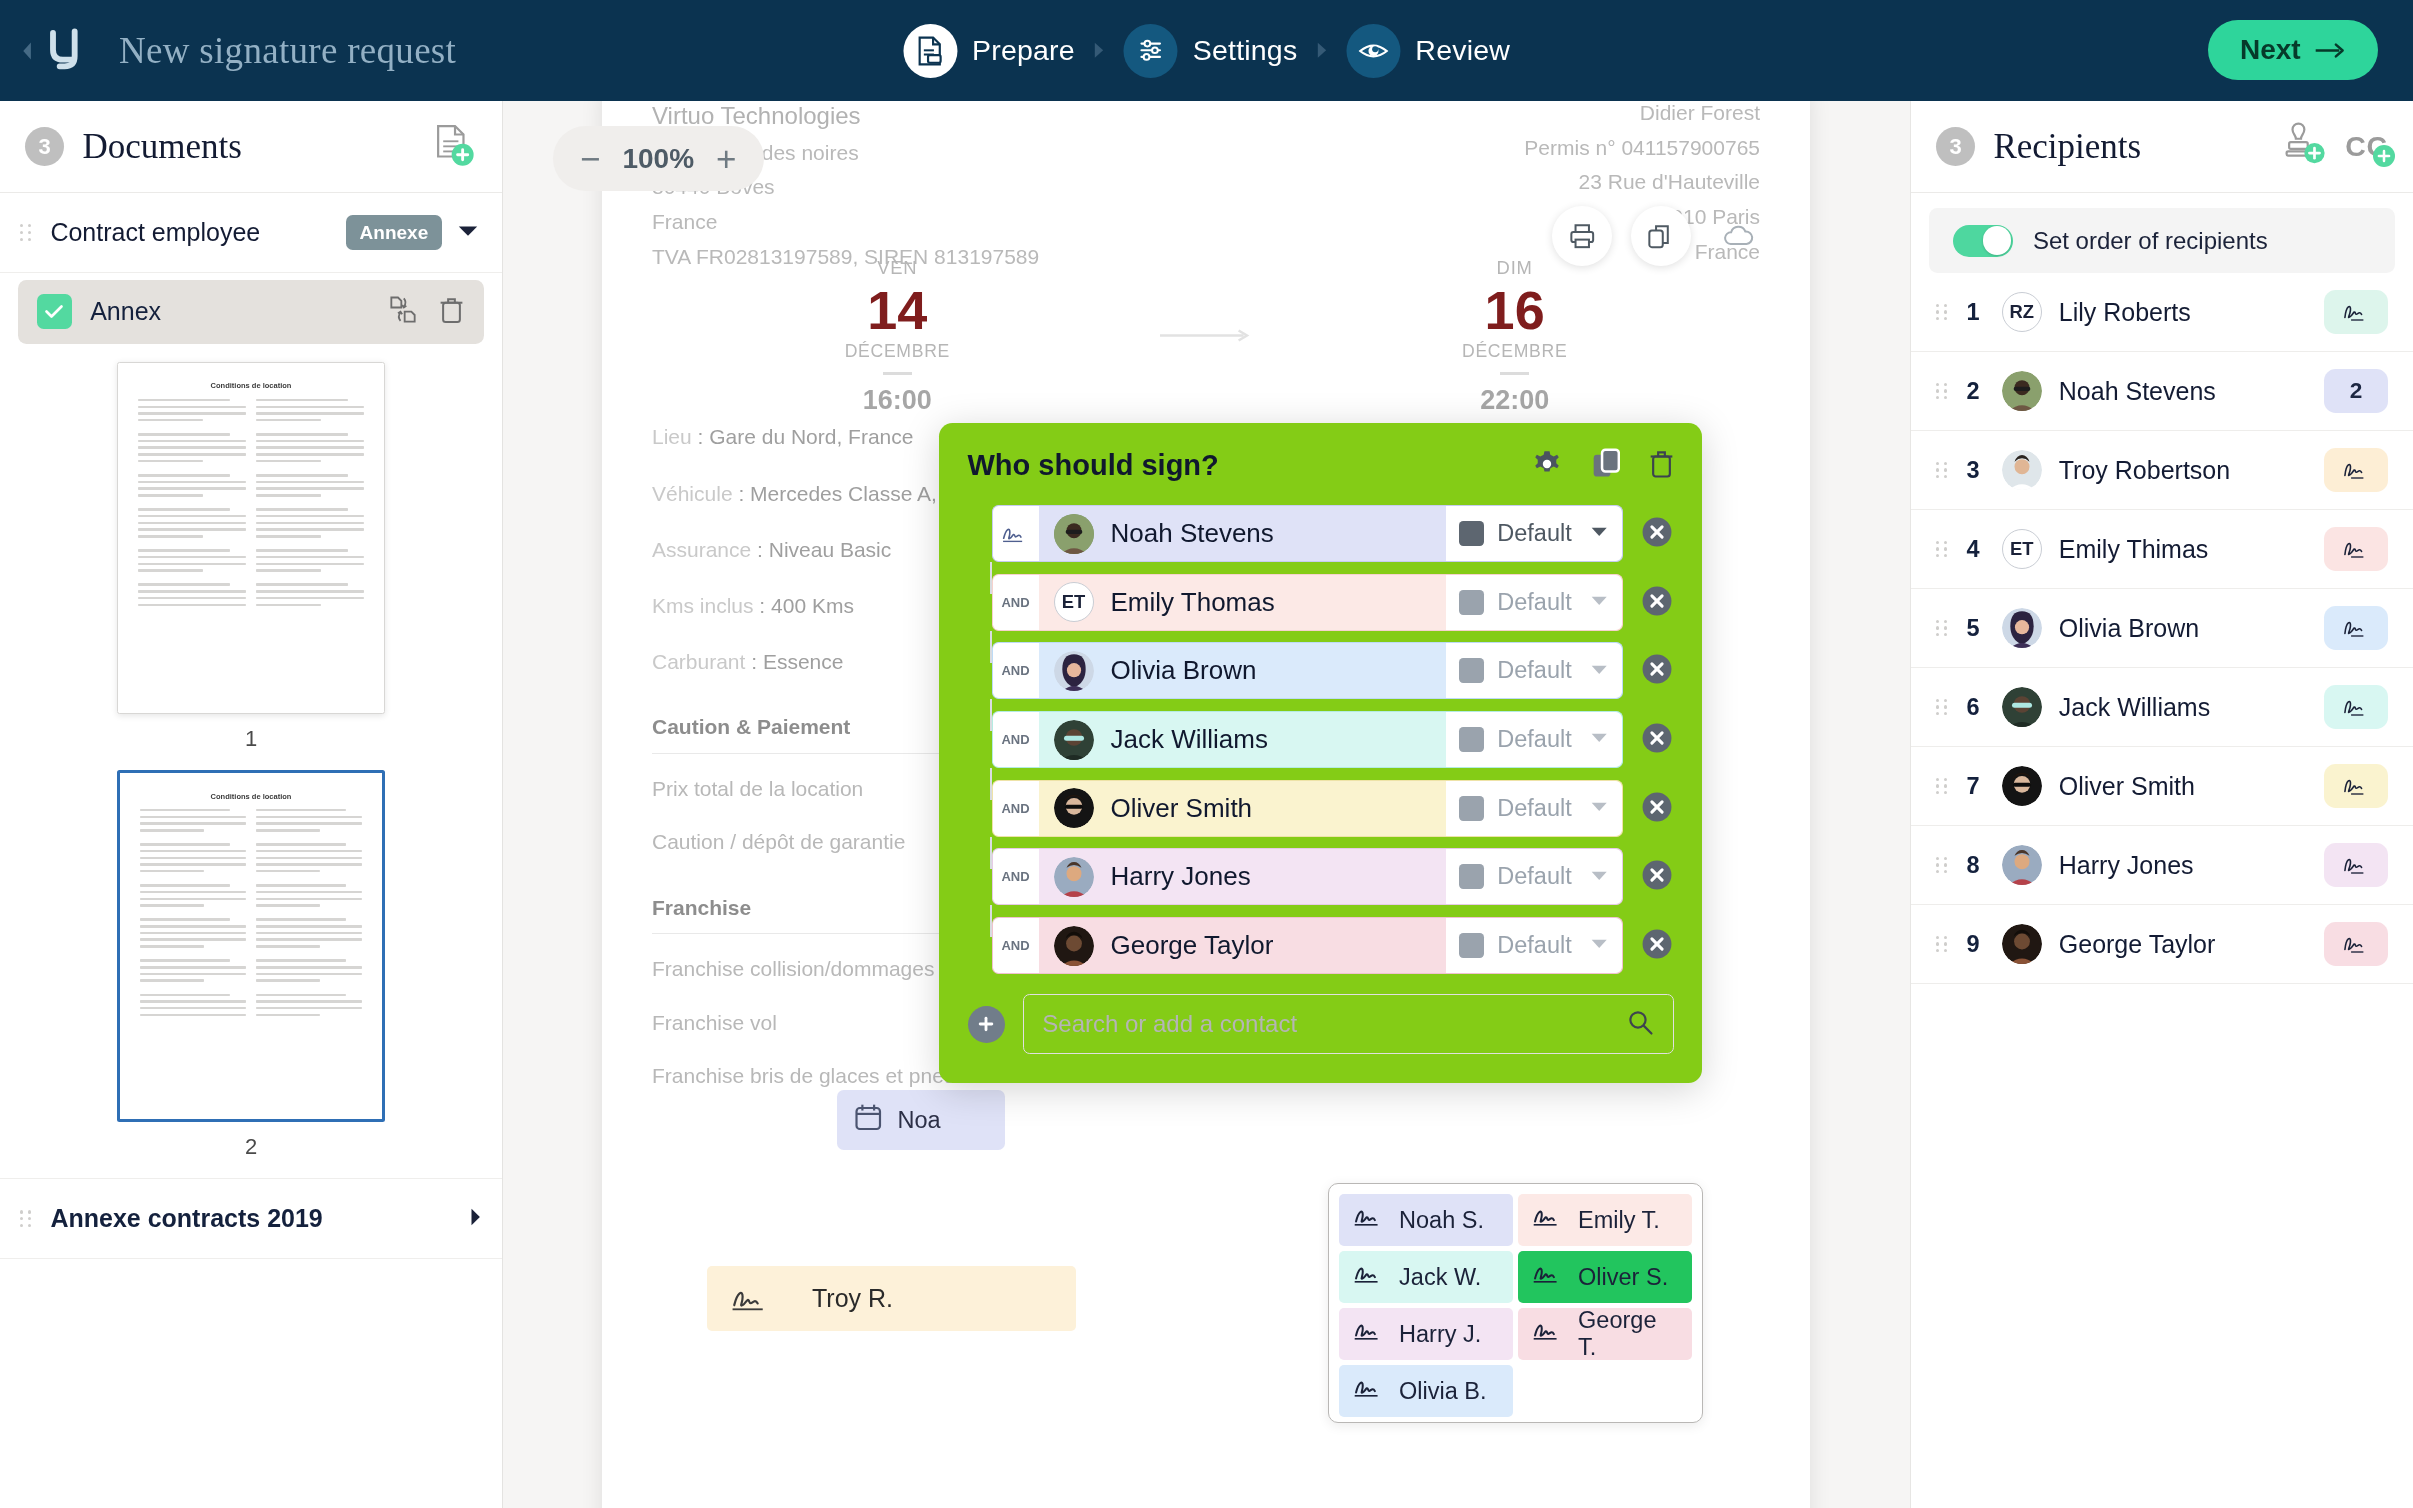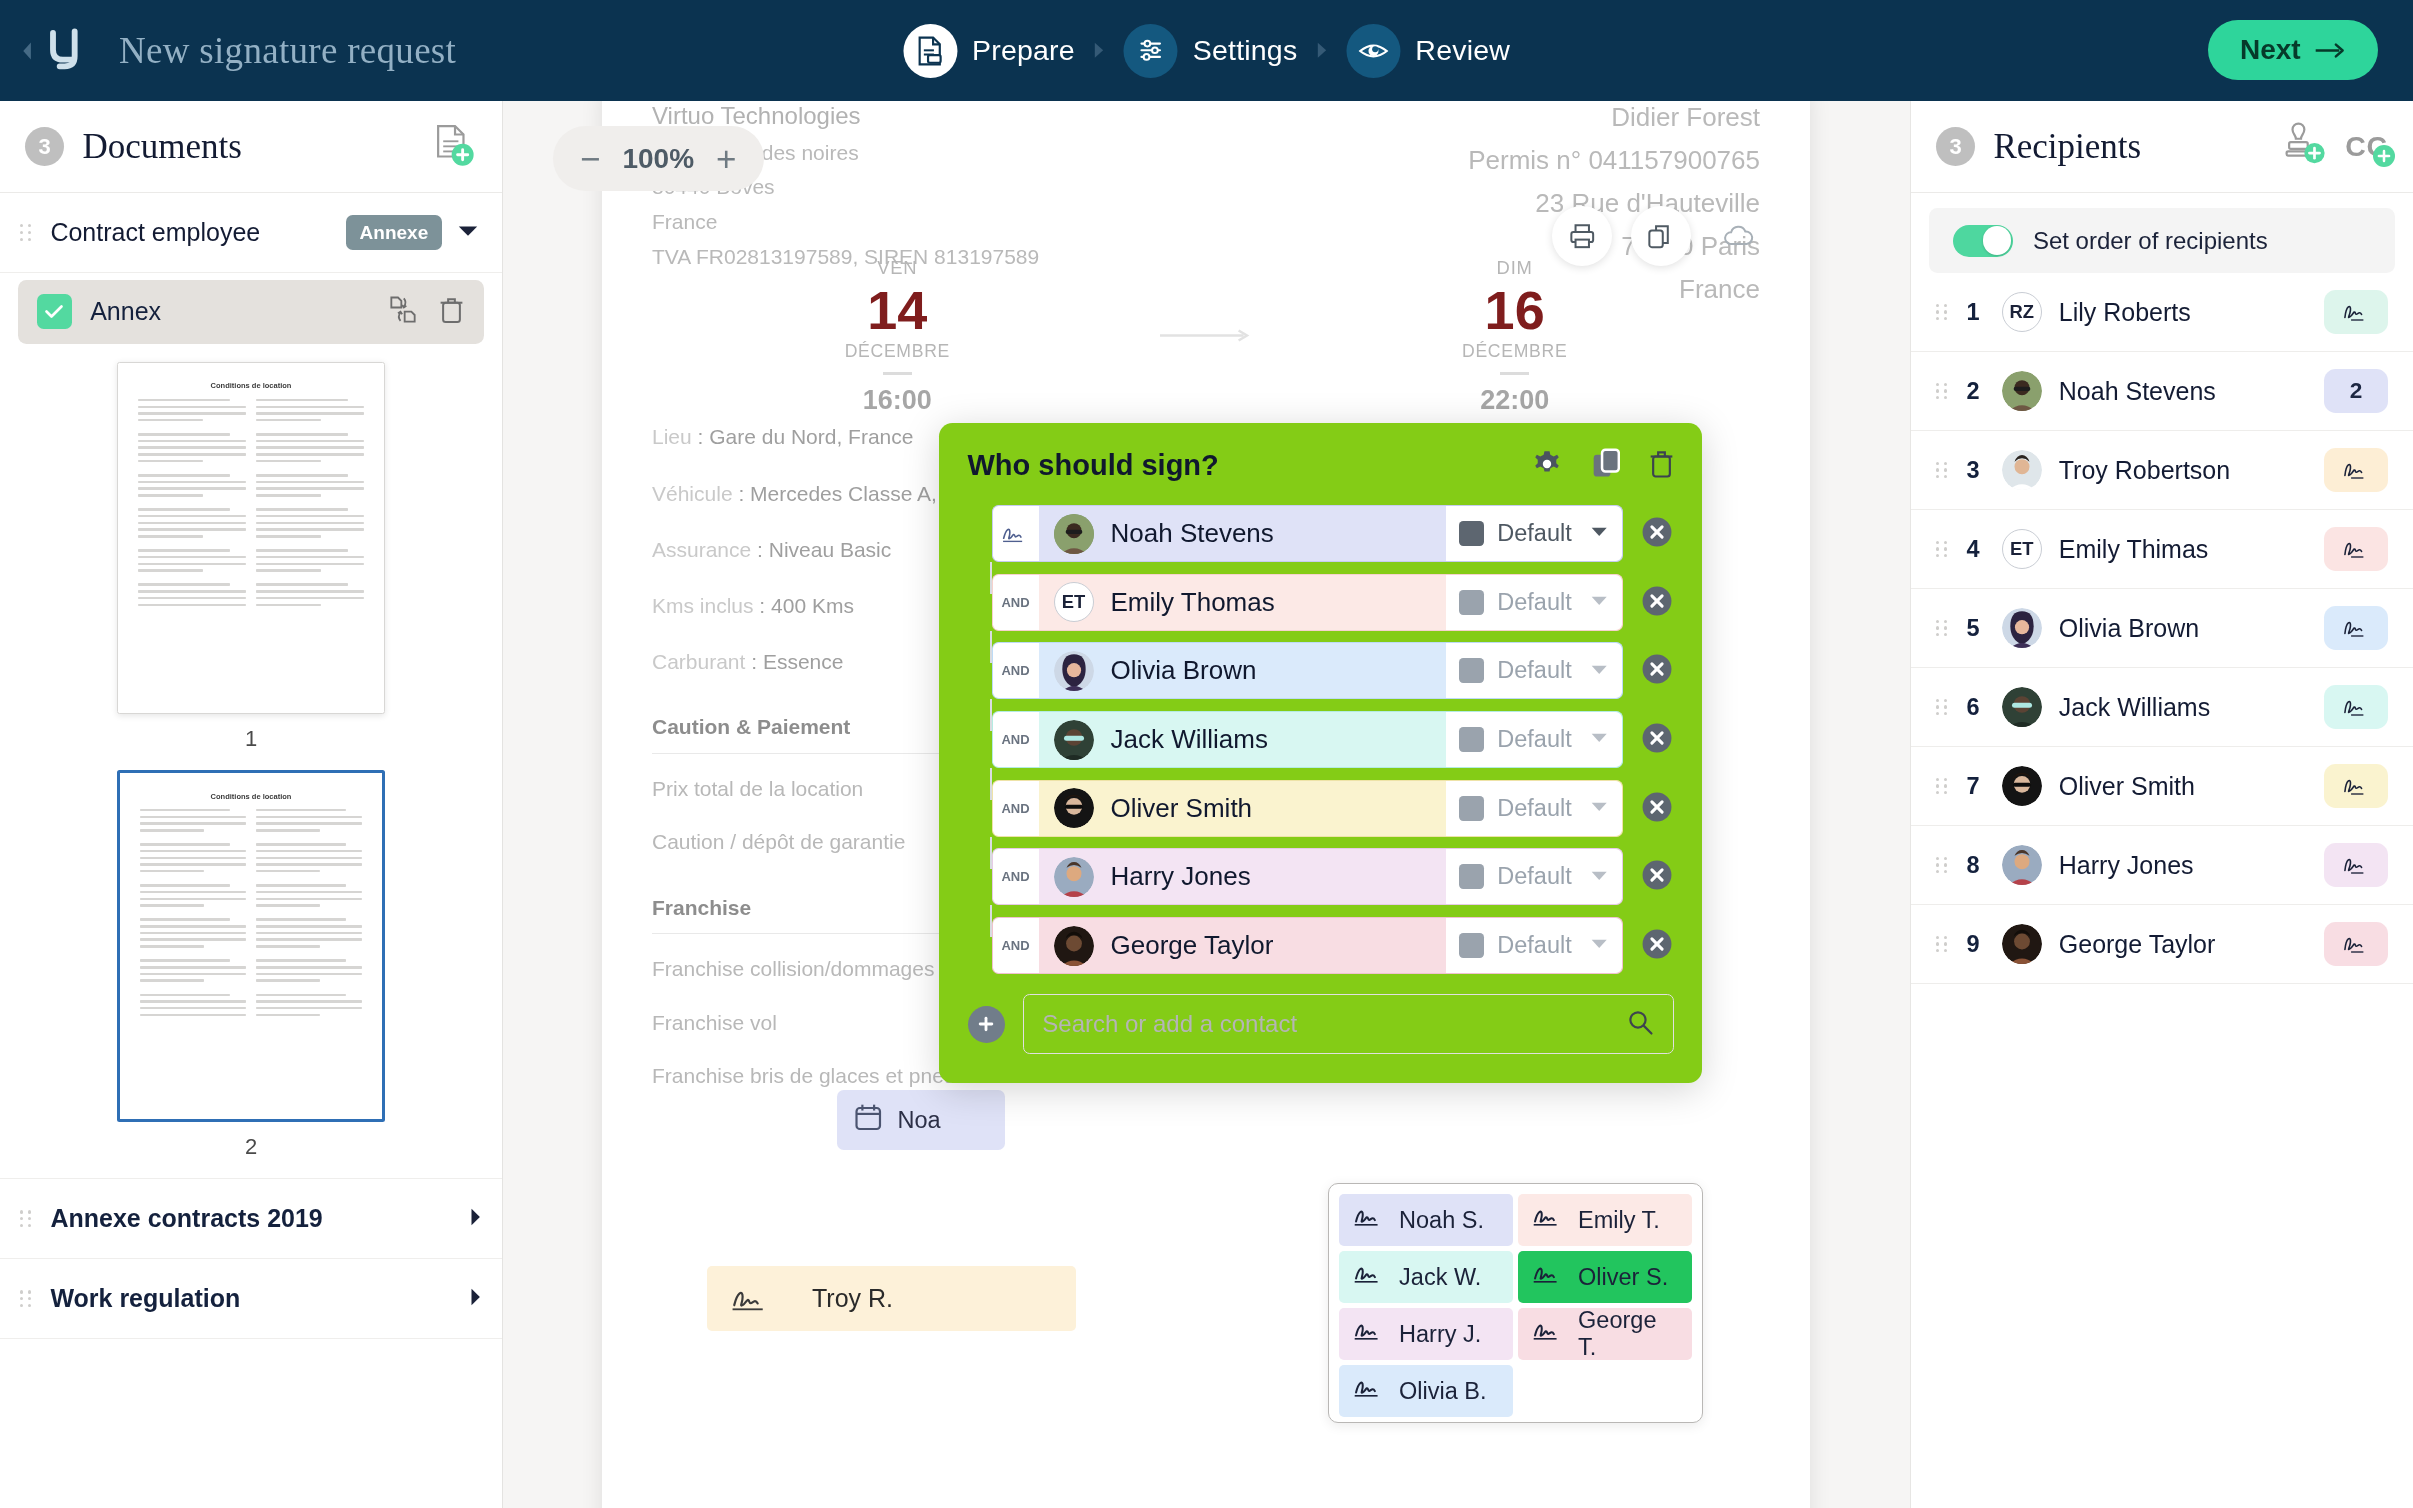--- a/index.html
+++ b/index.html
@@ -141,21 +141,21 @@
   .doc-tool {
     width: 60px; height: 60px; border-radius: 50%; background: #ffffff;
     box-shadow: 0 1.7px 8.4px rgba(0,0,0,.12); display: flex;
     align-items: center; justify-content: center;
   }
   .doc-tool.plain { background: transparent; box-shadow: none; }
 
   .pg-inner { position: relative; width: 100%; height: 100%; padding: 25px 50px; }
   .party-left { position:absolute; left: 50px; top: 6.7px; font-size: 21px; line-height: 1.65; }
   .party-left .co { font-size: 24px; color: #b2b2b2; }
-  .party-right { position:absolute; right: 50px; top: 6.7px; text-align: right; font-size: 26px; line-height:1.65; }
+  .party-right { position:absolute; right: 50px; top: 6.7px; text-align: right; font-size: 21px; line-height:1.65; }
 
   .dates { position: absolute; left: 0; right: 0; top: 168px; display: flex; justify-content: center; align-items: center; gap: 210px; }
   .date-col { text-align: center; color: #b6b6b6; }
   .date-dow { font-size: 18.4px; letter-spacing: 0.8px; }
   .date-day { font-size: 54px; font-weight: 700; color: #7f1d1d; line-height: 1.15; }
   .date-mon { font-size: 17.6px; letter-spacing: 0.7px; }
   .date-dash { width: 28.5px; height: 2.5px; background: #dcdcdc; margin: 10px auto; }
   .date-time { font-size: 27px; font-weight: 700; color: #a6a6a6; }
   .date-arrow { align-self: center; }
 
@@ -575,42 +575,20 @@
           <span class="row">
             <i></i>
             <i></i>
           </span>
           <span class="row">
             <i></i>
             <i></i>
           </span>
       </div>
       <div class="label">Annexe contracts 2019</div>
-      <div class="arrow">
-        <svg width="13.4" height="20" viewBox="0 0 16 24">
-            <path d="M3 2 L13 12 L3 22 Z" fill="#1b2239"></path>
-          </svg>
-      </div>
-    </div>
-    <div class="left-list-item">
-      <div class="grip">
-        <span class="row">
-            <i></i>
-            <i></i>
-          </span>
-          <span class="row">
-            <i></i>
-            <i></i>
-          </span>
-          <span class="row">
-            <i></i>
-            <i></i>
-          </span>
-      </div>
-      <div class="label">Work regulation</div>
       <div class="arrow">
         <svg width="13.4" height="20" viewBox="0 0 16 24">
             <path d="M3 2 L13 12 L3 22 Z" fill="#1b2239"></path>
           </svg>
       </div>
     </div>
     <div style="border-top:0.8px solid #efeeec; height:101px;"></div>
   </div>
 
   <div class="canvas">

